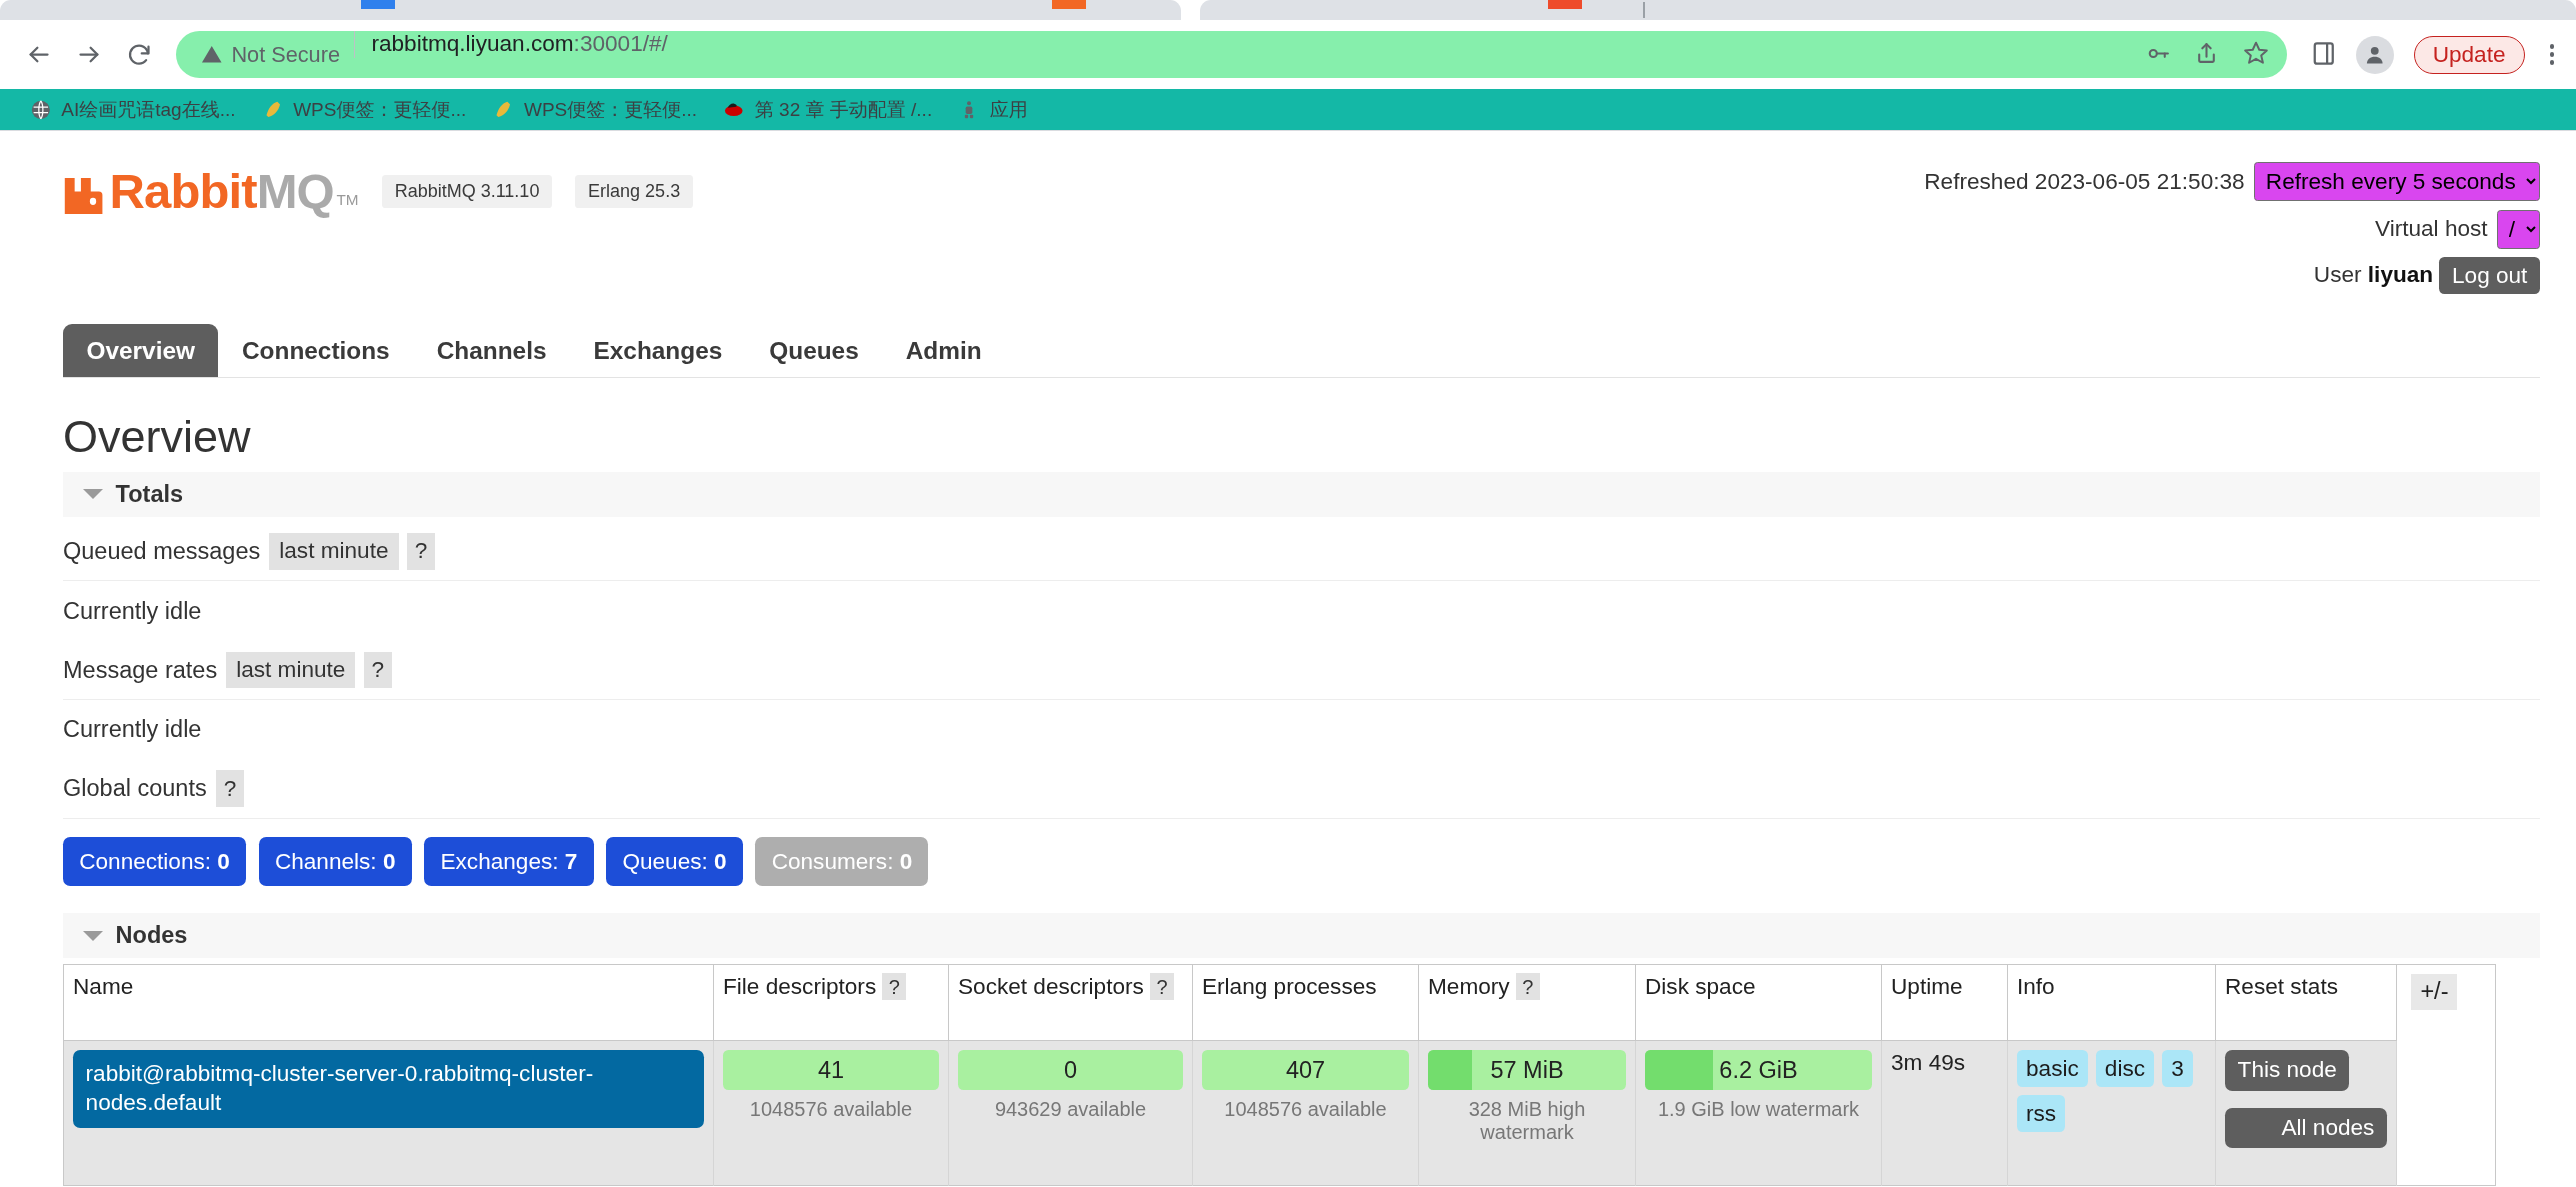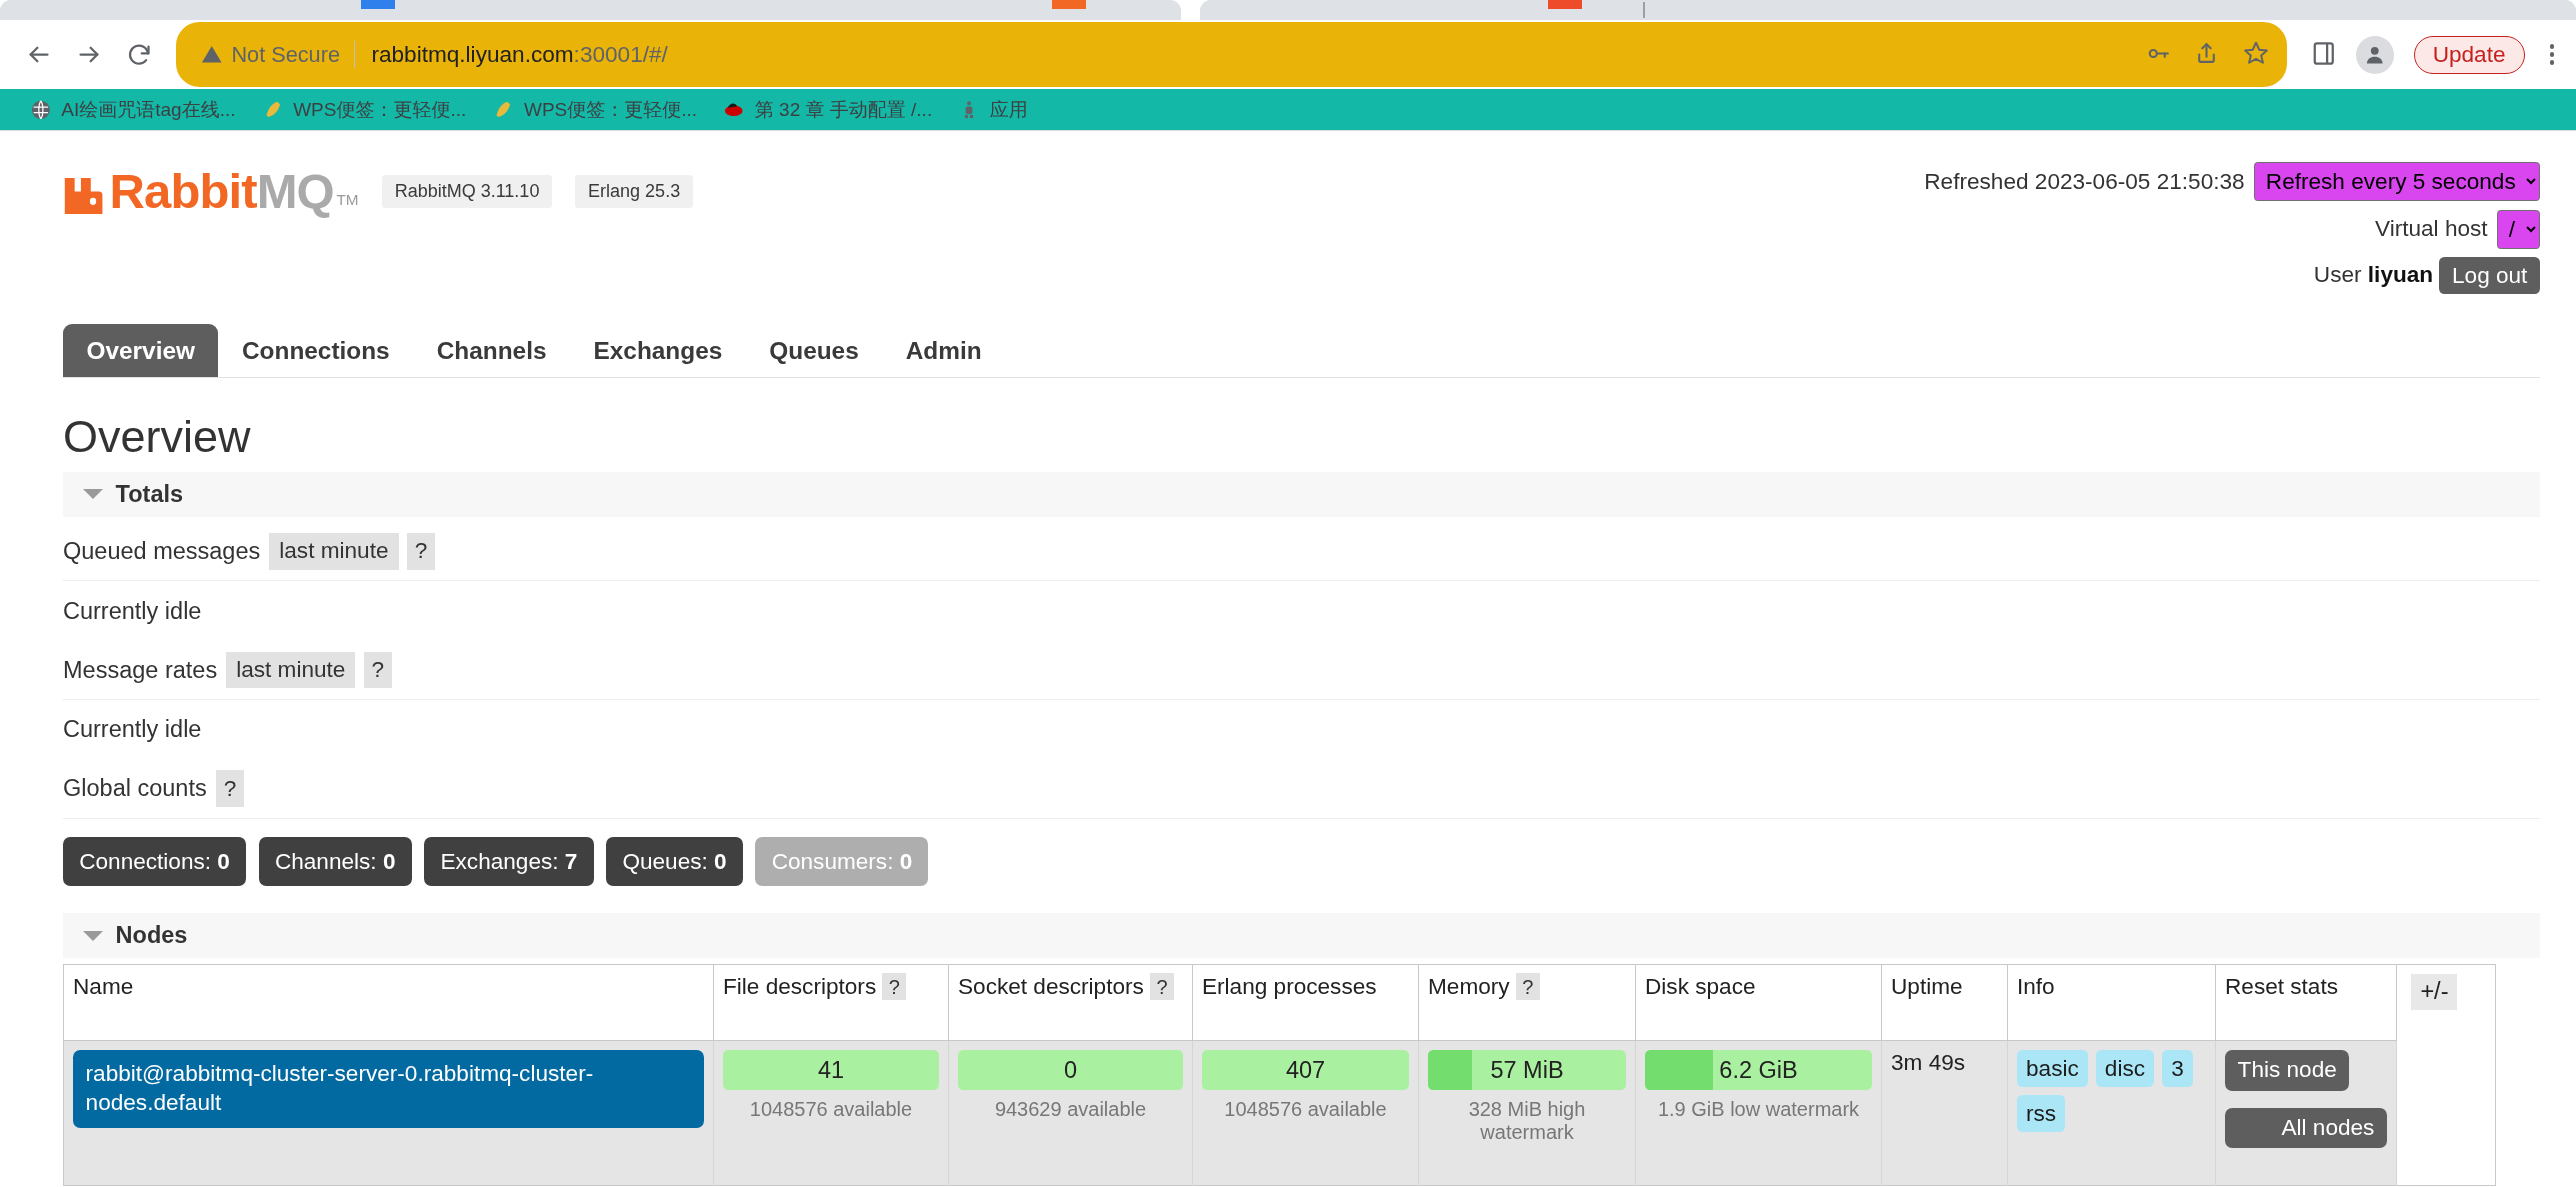--- a/index.html
+++ b/index.html
@@ -27,22 +27,22 @@
     height: 69px; background:#ffffff; display:flex; align-items:center;
     padding: 0 16.2px; gap: 5.4px;
   }
   .nav-btn {
     width:45px; height:45px; border-radius:50%;
     display:flex; align-items:center; justify-content:center;
     color:#5f6368; flex:0 0 auto;
   }
   .nav-btn svg { display:block; }
   .omnibox {
-    flex:1 1 auto; height:65px; background:#eab308; border-radius:23.5px;
-    display:flex; align-items:center; padding: 0 18px 0 23.5px; margin-left:9px;
+    flex:1 1 auto; height:47px; background:#86efac; border-radius:23.5px;
+    display:flex; padding: 0 18px 0 23.5px; margin-left:9px;
     min-width:0;
   }
   .not-secure {
     display:flex; align-items:center; gap:8.1px; color:#5f6368;
     font-size:21.7px; flex:0 0 auto; padding-right:14.4px;
   }
   .vsep { width:0.9px; height:27px; background:#bdc1c6; flex:0 0 auto; }
   .url { font-size:22.6px; color:#202124; padding-left:16.2px; white-space:nowrap;
          overflow:hidden; text-overflow:ellipsis; }
   .url .dim { color:#5f6368; }
@@ -122,21 +122,21 @@
 
   .stat-row { font-size:23.5px; color:#333; padding: 12.6px 0 10.8px 0; border-bottom:0.9px solid #ededed;
               display:flex; align-items:center; gap:0;}
   .stat-row .lbl { padding-right:9px; }
   .chip { background:#e2e2e2; color:#333; font-size:22.6px; padding:5.4px 8.1px; margin-right:8.1px; }
   .chip.q { padding:5.4px 10px; }
   .idle { font-size:23.5px; color:#333; padding: 16.2px 0 14.4px 0; }
 
   .counts { display:flex; gap:12.6px; padding: 18px 0 27px 0; }
   .count-btn {
-    background:#404040; color:#fff; font-size:22.6px; border-radius:7.2px;
+    background:#1d4ed8; color:#fff; font-size:22.6px; border-radius:7.2px;
     padding:11.7px 16.2px; white-space:nowrap;
   }
   .count-btn.disabled { background:#aeaeae; }
   .count-btn b { font-weight:bold; }
 
   table.nodes {
     width:2386px; border-collapse:collapse; margin-top:5.4px;
     border:0.9px solid #c8c8c8; table-layout:fixed;
   }
   table.nodes th {

